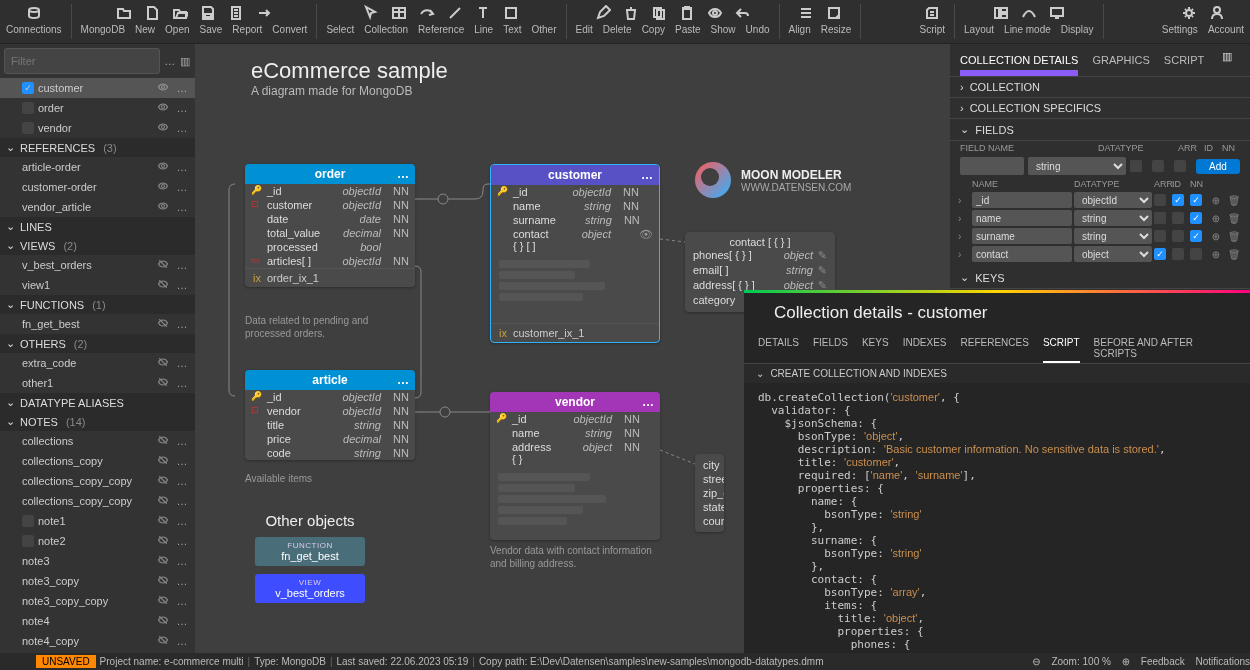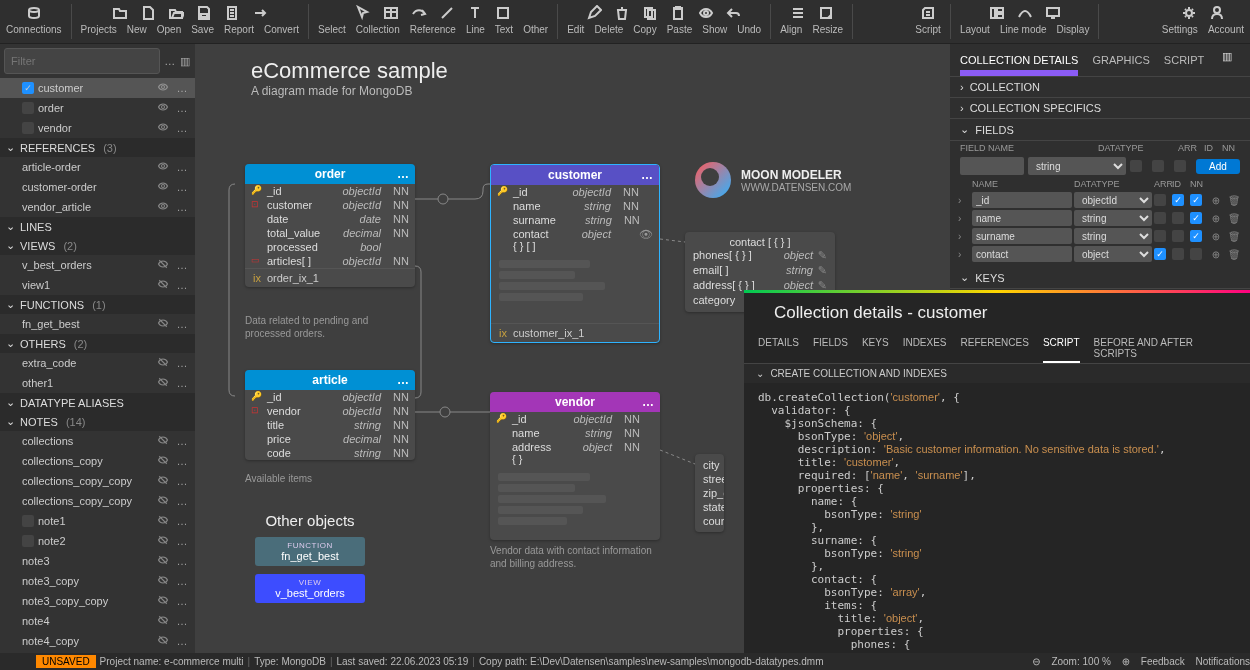--- a/index.html
+++ b/index.html
@@ -143,21 +143,21 @@
             <path d="M6 5h4M6 8h4M6 11h4"></path>
           </svg>
         </div>
         <div class="ticn">
           <svg viewBox="0 0 16 16">
             <path d="M3 8h10M10 5l3 3-3 3"></path>
           </svg>
         </div>
       </div>
       <div class="tlabels">
-        <span class="tlbl">Projects</span>
+        <span class="tlbl">MongoDB</span>
         <span class="tlbl">New</span>
         <span class="tlbl">Open</span>
         <span class="tlbl">Save</span>
         <span class="tlbl">Report</span>
         <span class="tlbl">Convert</span>
       </div>
     </div>
     <div class="tsep"></div>
     <div class="tgroup">
       <div class="icons">

